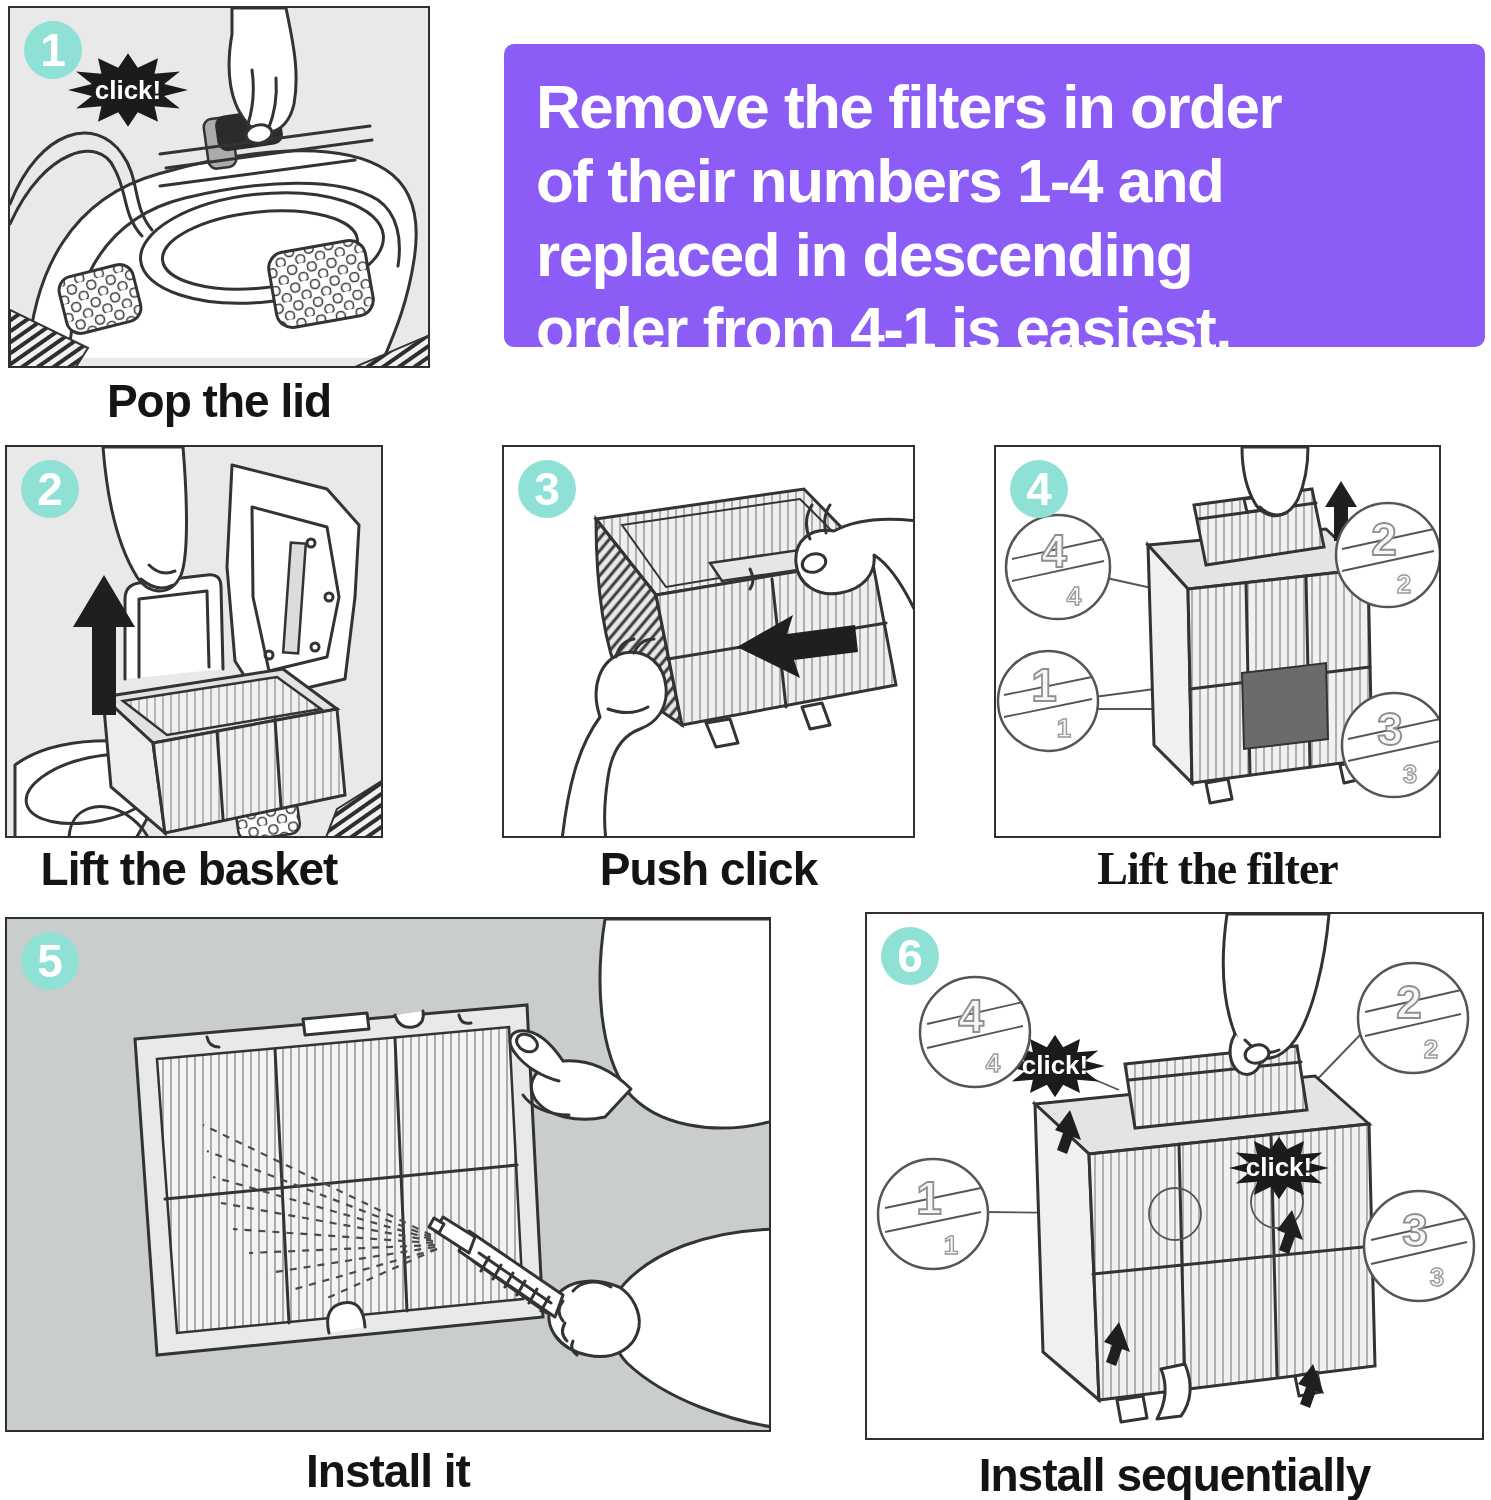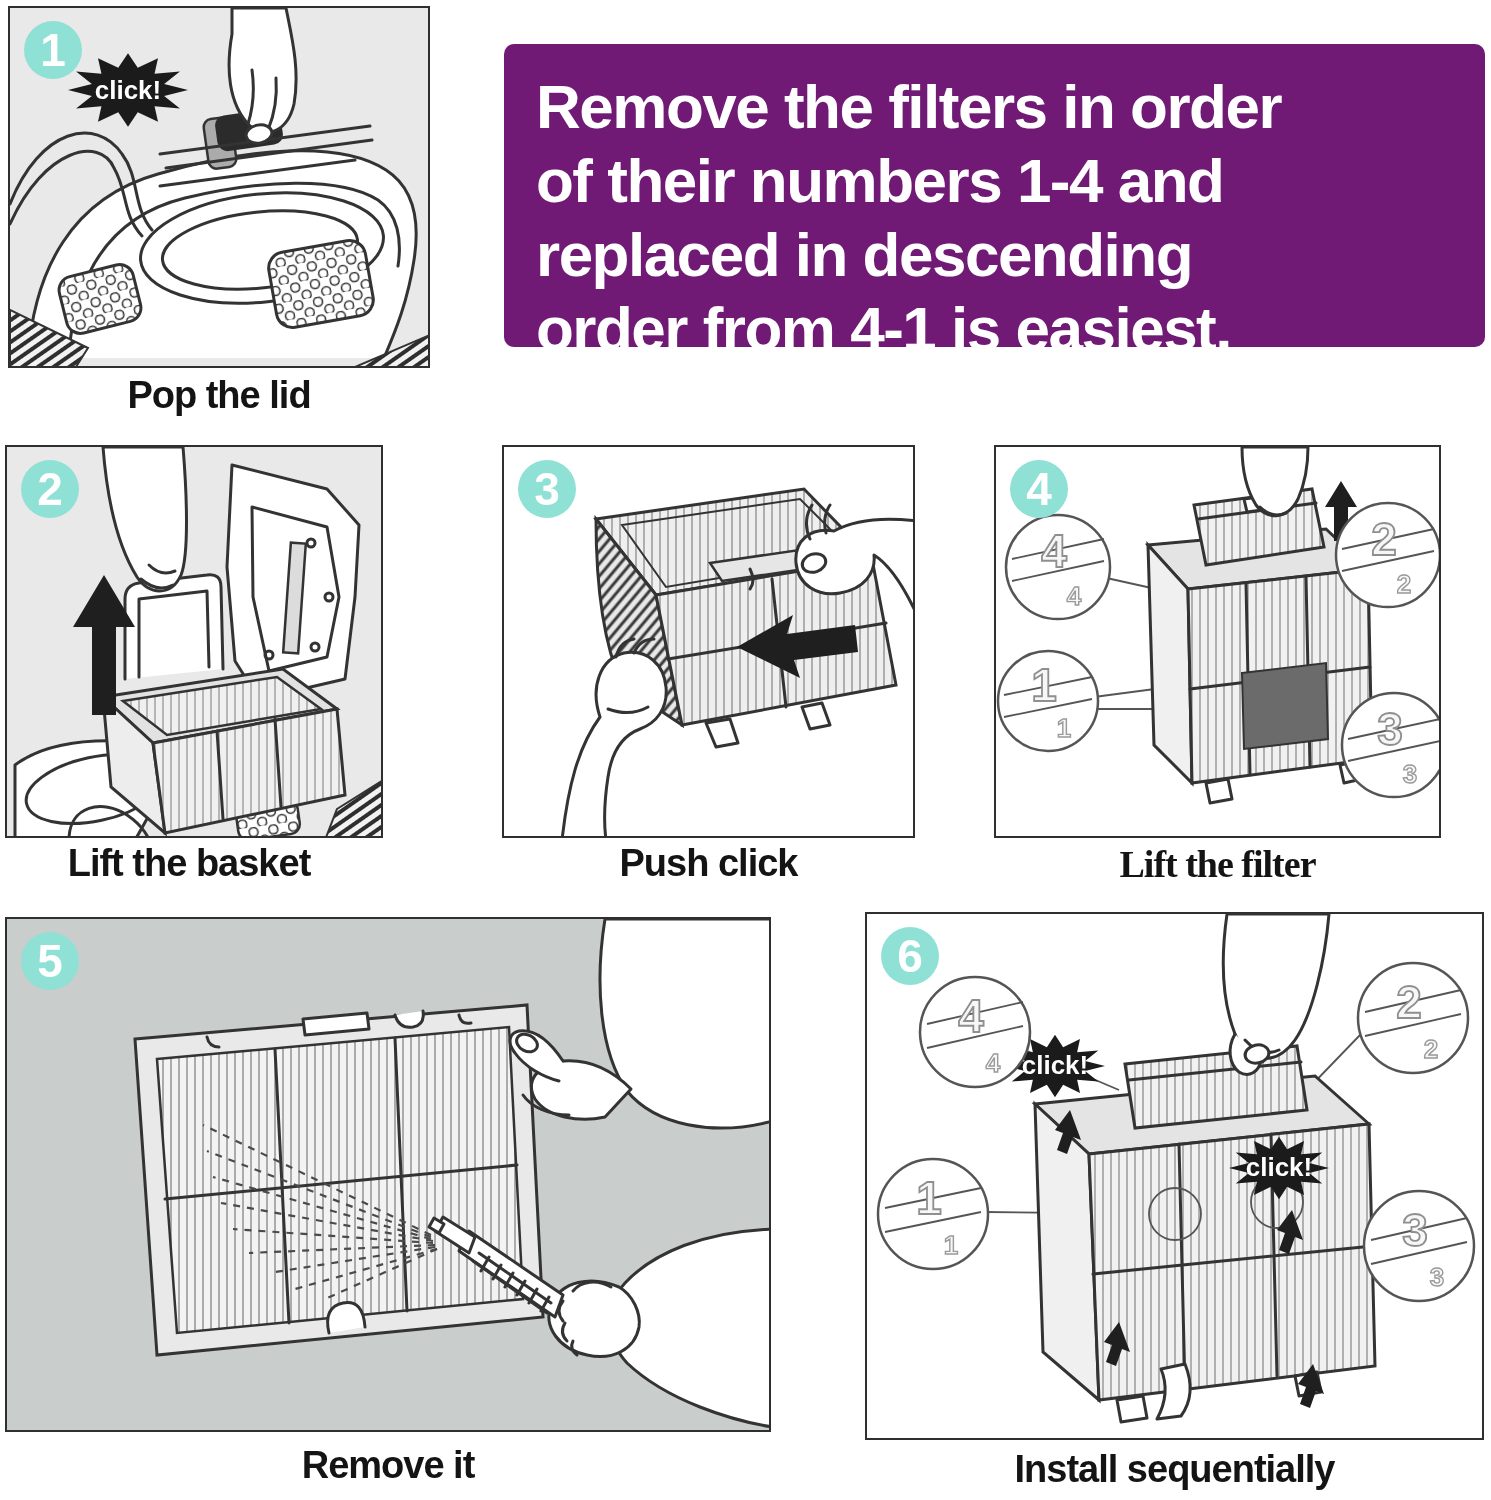--- a/index.html
+++ b/index.html
@@ -7,23 +7,23 @@
   #page{position:relative;width:1491px;height:1500px;background:#ffffff;overflow:hidden;
         font-family:"Liberation Sans","DejaVu Sans",sans-serif;}
   .panel{position:absolute;border:2.5px solid #2f2f2f;box-sizing:border-box;overflow:hidden;}
   .panel svg{position:absolute;left:0;top:0;}
   .bg-light{background:#E9E9E9;}
   .bg-white{background:#ffffff;}
   .bg-mid{background:#C9CDCC;}
   .badge{position:absolute;left:14px;top:13px;width:58px;height:58px;border-radius:50%;
          background:#8FE0D5;color:#ffffff;font-size:46px;font-weight:bold;
          text-align:center;line-height:58px;z-index:5;}
-  .caption{position:absolute;text-align:center;font-size:38px;font-weight:bold;color:#141414;
+  .caption{position:absolute;text-align:center;font-size:46px;font-weight:bold;color:#141414;
            letter-spacing:-1px;}
-  #banner{position:absolute;left:504px;top:44px;width:981px;height:303px;background:#701a75;
+  #banner{position:absolute;left:504px;top:44px;width:981px;height:303px;background:#8b5cf6;
           border-radius:10px;box-sizing:border-box;padding:26px 18px 0 32px;}
   #banner .banner-text{white-space:pre-line;color:#ffffff;font-weight:bold;font-size:62px;
           line-height:74px;letter-spacing:-1.5px;}
   
   #panel1{left:8px;top:6px;width:422px;height:362px;}
   #cap1{left:8px;top:374px;width:422px;}
   #panel2{left:5px;top:445px;width:378px;height:393px;}
   #cap2{left:0;top:842px;width:378px;}
   #panel3{left:502px;top:445px;width:413px;height:393px;}
   #cap3{left:502px;top:842px;width:413px;}
@@ -306,21 +306,21 @@
       </g>
       <g>
         <path class="lnw" d="M548,398 L452,332 L462,312 L556,376 Z"></path>
         <path class="ln" d="M540,394 L466,342 M544,384 L472,334"></path>
         <path class="ln" d="M534,392 l8,-14 M522,384 l8,-14 M510,376 l8,-14 M498,368 l8,-14 M486,360 l8,-14 M474,352 l8,-14"></path>
         <path class="lnw" d="M462,334 L428,312 L436,298 L468,318 Z"></path>
         <path class="lnw" d="M432,314 l-10,-6 l5,-9 l10,6 Z"></path>
       </g>
     </svg>
   </div>
-  <div class="caption" id="cap5">Remove it</div>
+  <div class="caption" id="cap5">Install it</div>
 
   <div class="panel bg-white" id="panel6">
     <div class="badge">6</div>
     <svg width="619" height="528" viewBox="0 0 619 528">
       <defs>
         <pattern id="st6" width="8" height="8" patternUnits="userSpaceOnUse">
           <rect width="8" height="8" fill="#f1f1f1"></rect>
           <line x1="4" y1="0" x2="4" y2="8" stroke="#b0b0b0" stroke-width="2"></line>
         </pattern>
       </defs>

